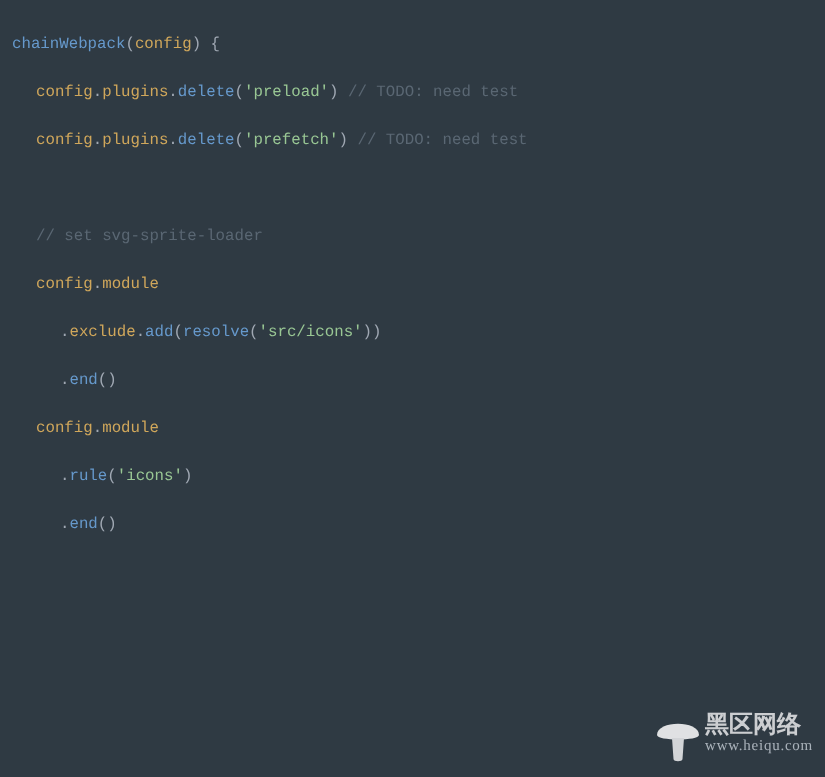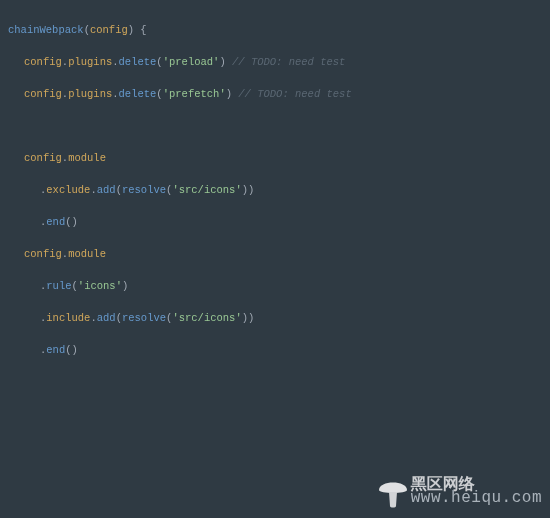--- a/index.html
+++ b/index.html
@@ -11,57 +11,57 @@
     font-size: 10.5px;
     line-height: 16px;
     color: #c0c5ce;
     overflow: hidden;
     position: relative;
   }
   .editor { padding: 6px 0 0 8px; white-space: pre; }
   .line { display: block; }
   .i1 { padding-left: 16px; }
   .i2 { padding-left: 32px; }
-  .cmt { color: #5a6773; font-style: italic; }
+  .cmt { color: #5a6773; }
   .fn  { color: #6699cc; }
   .id  { color: #d0a75b; }
   .str { color: #99c794; }
   .reg { color: #d08770; }
   .pun { color: #a0a8b3; }
   .watermark {
     position: absolute;
     right: 8px;
     bottom: 10px;
     display: flex;
     align-items: center;
     gap: 0;
     opacity: 0.85;
   }
   .wm-ico {
     width: 36px; height: 34px; position: relative;
   }
   .wm-ico svg { width: 36px; height: 34px; }
   .wm-txt { display:flex; flex-direction:column; line-height:14px;}
   .wm-top { font-size: 16px; font-weight: bold; color: #e8e8ea; font-family: "PingFang SC","Microsoft YaHei",sans-serif;}
-  .wm-bot { font-size: 16px; color: #bfc7cf; font-family: Liberation Mono, monospace; letter-spacing:0.5px;}
+  .wm-bot { font-size: 10px; color: #bfc7cf; font-family: Liberation Serif, serif; letter-spacing:0.5px;}
 </style>
 </head>
 <body>
 
 <div class="editor">
 <span class="line"><span class="fn">chainWebpack</span><span class="pun">(</span><span class="id">config</span><span class="pun">) {</span></span>
 <span class="line i1"><span class="id">config</span><span class="pun">.</span><span class="id">plugins</span><span class="pun">.</span><span class="fn">delete</span><span class="pun">(</span><span class="str">'preload'</span><span class="pun">) </span><span class="cmt">// TODO: need test</span></span>
 <span class="line i1"><span class="id">config</span><span class="pun">.</span><span class="id">plugins</span><span class="pun">.</span><span class="fn">delete</span><span class="pun">(</span><span class="str">'prefetch'</span><span class="pun">) </span><span class="cmt">// TODO: need test</span></span>
 <span class="line">&nbsp;</span>
+<span class="line i1"><span class="cmt">// set svg-sprite-loader</span></span>
 <span class="line i1"><span class="id">config</span><span class="pun">.</span><span class="id">module</span></span>
 <span class="line i2"><span class="pun">.</span><span class="id">exclude</span><span class="pun">.</span><span class="fn">add</span><span class="pun">(</span><span class="fn">resolve</span><span class="pun">(</span><span class="str">'src/icons'</span><span class="pun">))</span></span>
 <span class="line i2"><span class="pun">.</span><span class="fn">end</span><span class="pun">()</span></span>
 <span class="line i1"><span class="id">config</span><span class="pun">.</span><span class="id">module</span></span>
 <span class="line i2"><span class="pun">.</span><span class="fn">rule</span><span class="pun">(</span><span class="str">'icons'</span><span class="pun">)</span></span>
-<span class="line i2"><span class="pun">.</span><span class="id">include</span><span class="pun">.</span><span class="fn">add</span><span class="pun">(</span><span class="fn">resolve</span><span class="pun">(</span><span class="str">'src/icons'</span><span class="pun">))</span></span>
 <span class="line i2"><span class="pun">.</span><span class="fn">end</span><span class="pun">()</span></span>
 
 
 
 
 
 
 
 
 

